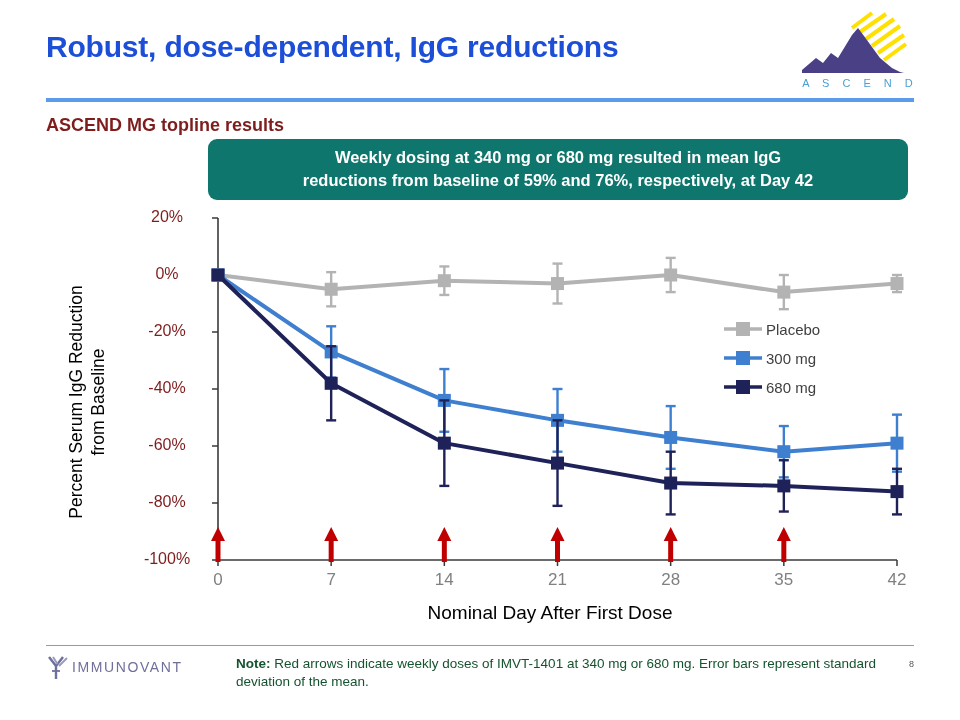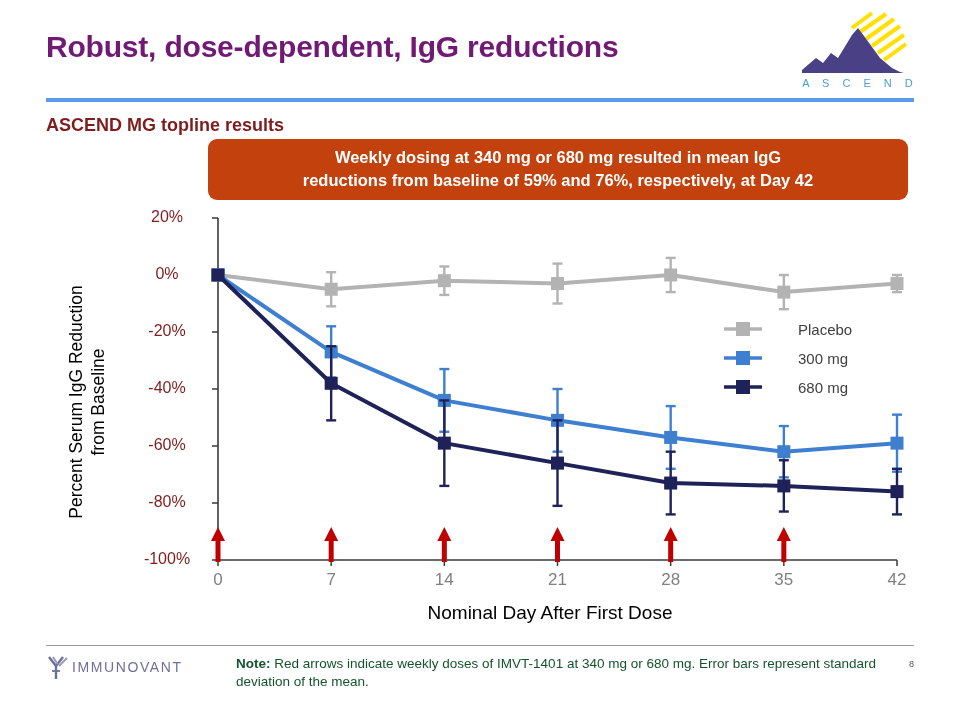--- a/index.html
+++ b/index.html
@@ -16,21 +16,21 @@
     color: #000;
   }
 
   
   #slide-title {
     position: absolute;
     left: 46px;
     top: 30px;
     font-size: 30px;
     font-weight: bold;
-    color: #701a75;
+    color: #1d4ed8;
     letter-spacing: -0.2px;
     white-space: nowrap;
   }
   #ascend-logo {
     position: absolute;
     right: 40px;
     top: 8px;
     width: 120px;
     height: 82px;
   }
@@ -54,21 +54,21 @@
   }
 
   
   #callout {
     position: absolute;
     left: 208px;
     top: 139px;
     width: 700px;
     height: 61px;
     box-sizing: border-box;
-    background: #c2410c;
+    background: #0f766e;
     border-radius: 9px;
     color: #ffffff;
     font-size: 16.5px;
     font-weight: bold;
     line-height: 23px;
     text-align: center;
     padding: 7px 12px 0 12px;
   }
 
   
@@ -116,21 +116,20 @@
     text-align: center;
     width: 44px;
     font-size: 17px;
     color: #808080;
   }
   .legend-label {
     position: absolute;
     font-size: 15px;
     color: #404040;
     white-space: nowrap;
-    margin-left: 32px;
   }
 
   
   #footer-rule {
     position: absolute;
     left: 46px;
     top: 645px;
     width: 868px;
     height: 1px;
     background: #9a9a9a;

